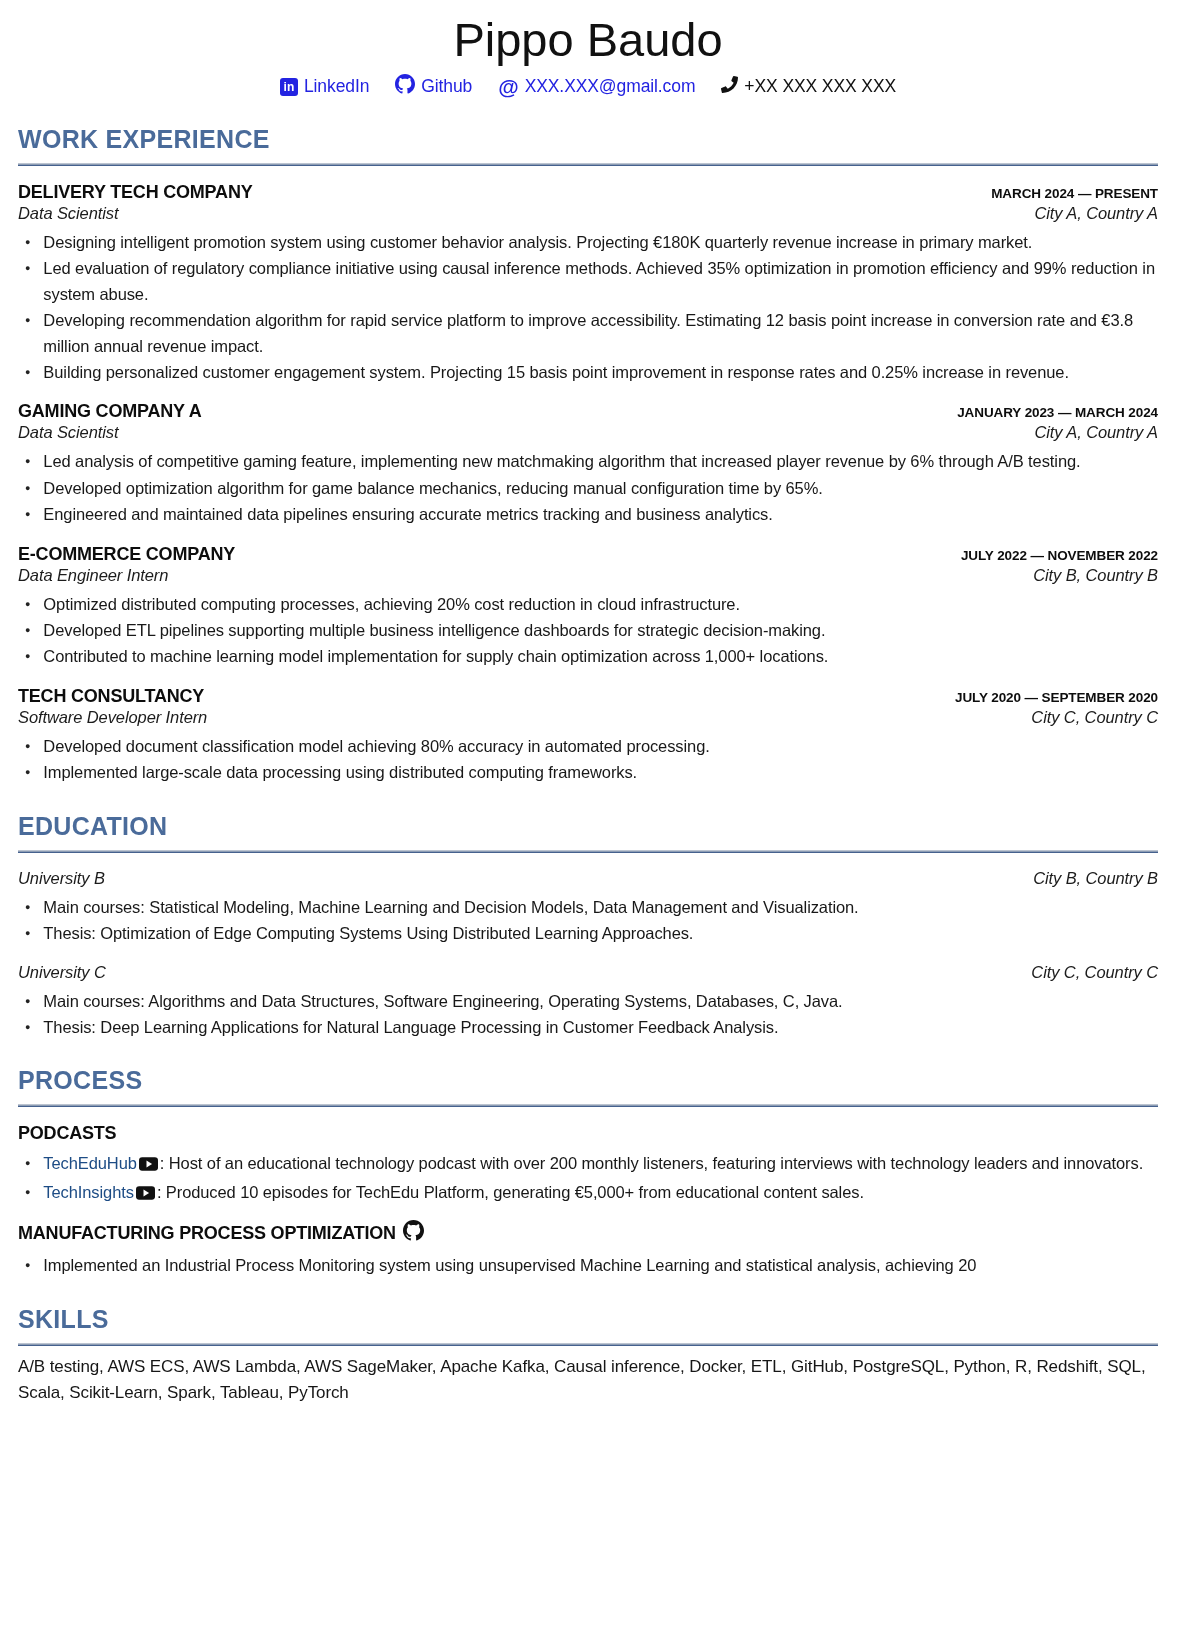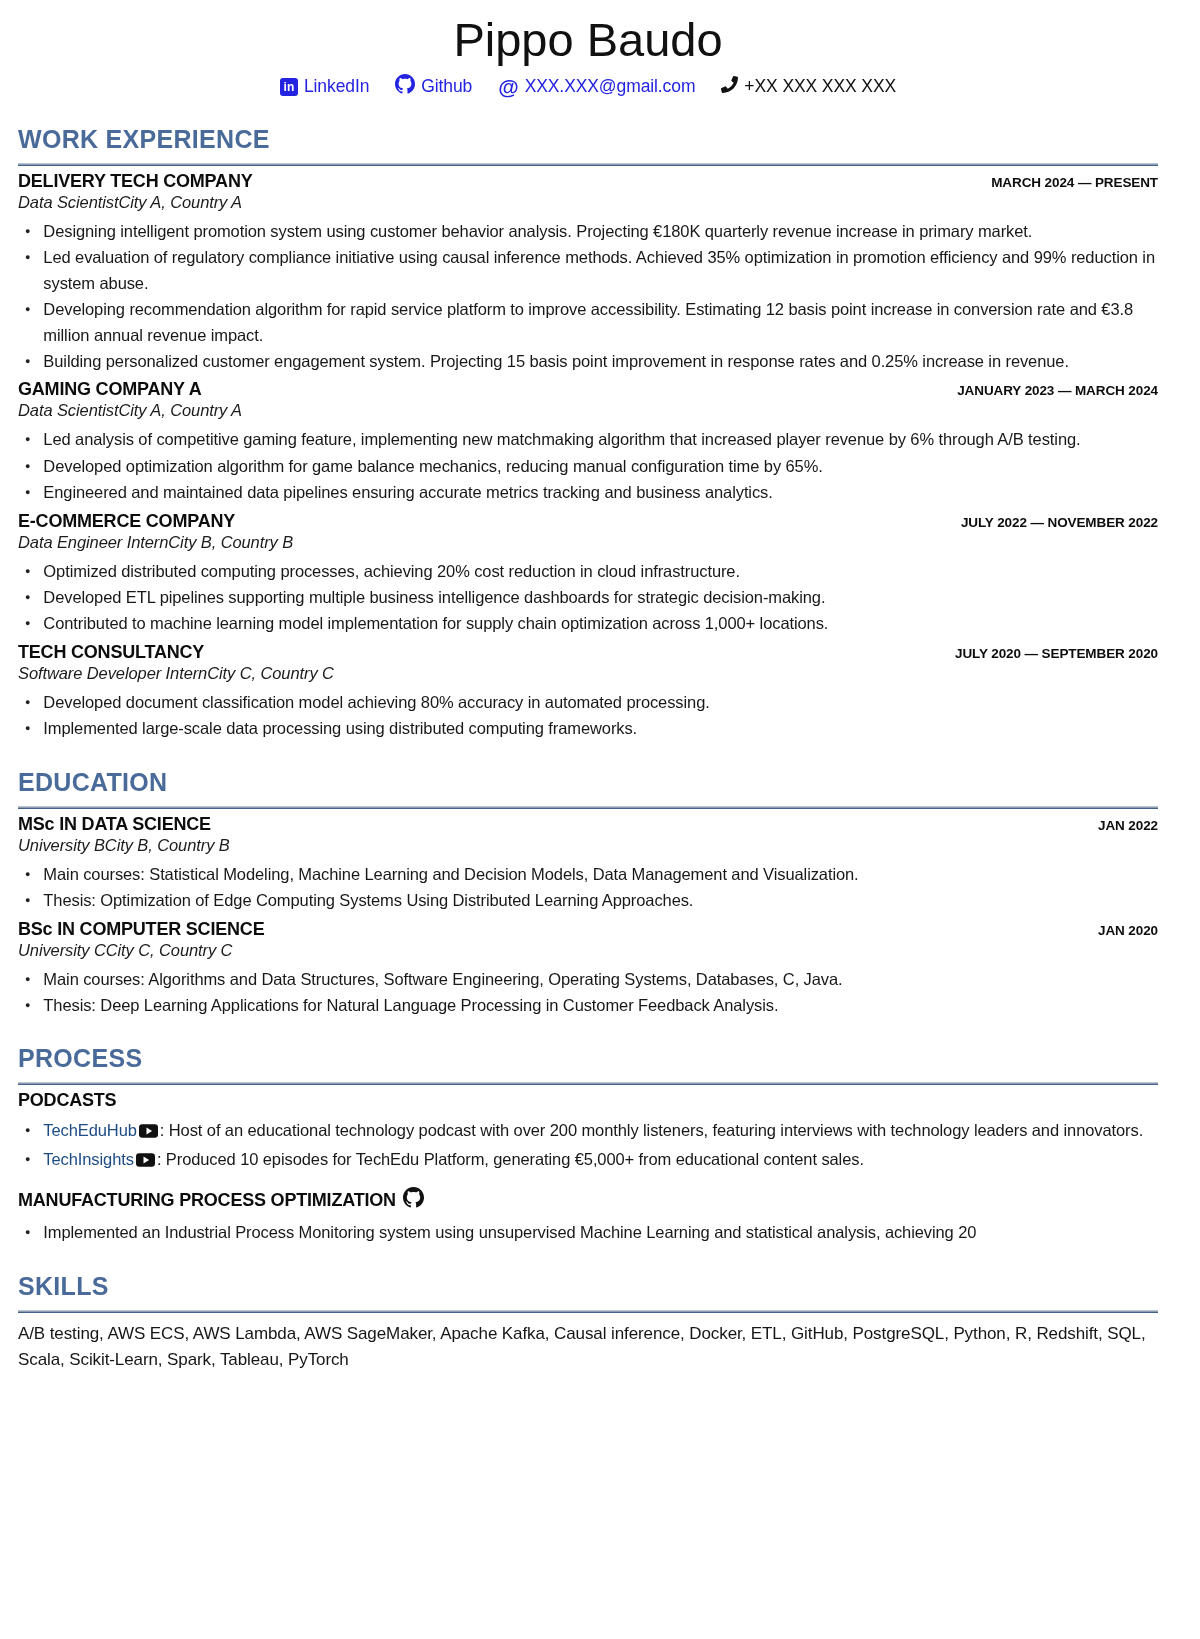--- a/index.html
+++ b/index.html
@@ -65,21 +65,21 @@
     margin-bottom: 9px;
   }
   .section-rule {
     height: 3px;
     border: none;
     background: linear-gradient(to bottom, #bcc4d0 0 1px, #8c9cb4 1px 1.6px, #45618e 1.6px 3px);
     margin-bottom: 4px;
   }
 
   
-  .entry { margin-top: 5px; }
+  .entry { margin-top: 16px; }
   .entry-head {
     display: flex;
     justify-content: space-between;
     align-items: baseline;
   }
   .company {
     font-size: 18px;
     font-weight: 700;
     letter-spacing: -0.2px;
     color: #0d0d0d;
@@ -88,20 +88,21 @@
     gap: 7px;
   }
   .dates {
     font-size: 13.5px;
     font-weight: 700;
     color: #0d0d0d;
     white-space: nowrap;
   }
   .entry-sub {
     display: flex;
+    justify-content: space-between;
     font-style: italic;
     font-size: 16.5px;
     color: #1c1c1c;
     margin-top: 1px;
   }
   ul.bullets { list-style: none; margin-top: 7px; }
   ul.bullets li {
     display: flex;
     gap: 13px;
     font-size: 16.5px;
@@ -262,45 +263,37 @@
           <span class="dot" style="font-size: 9px; line-height: 25px;">●</span>
           <span>Implemented large-scale data processing using distributed computing frameworks.</span>
         </li>
     </ul>
   </div>
 
   <div class="section-title">EDUCATION</div>
   <div class="section-rule"></div>
 
   <div class="entry">
-    <div class="entry-head">
-      <span class="company">MSc IN DATA SCIENCE</span>
-      <span class="dates">JAN 2022</span>
-    </div>
     <div class="entry-sub">
       <span>University B</span>
       <span>City B, Country B</span>
     </div>
     <ul class="bullets">
       <li>
           <span class="dot" style="font-size: 9px; line-height: 25px;">●</span>
           <span>Main courses: Statistical Modeling, Machine Learning and Decision Models, Data Management and Visualization.</span>
         </li>
       <li>
           <span class="dot" style="font-size: 9px; line-height: 25px;">●</span>
           <span>Thesis: Optimization of Edge Computing Systems Using Distributed Learning Approaches.</span>
         </li>
     </ul>
   </div>
 
   <div class="entry">
-    <div class="entry-head">
-      <span class="company">BSc IN COMPUTER SCIENCE</span>
-      <span class="dates">JAN 2020</span>
-    </div>
     <div class="entry-sub">
       <span>University C</span>
       <span>City C, Country C</span>
     </div>
     <ul class="bullets">
       <li>
           <span class="dot" style="font-size: 9px; line-height: 25px;">●</span>
           <span>Main courses: Algorithms and Data Structures, Software Engineering, Operating Systems, Databases, C, Java.</span>
         </li>
       <li>

